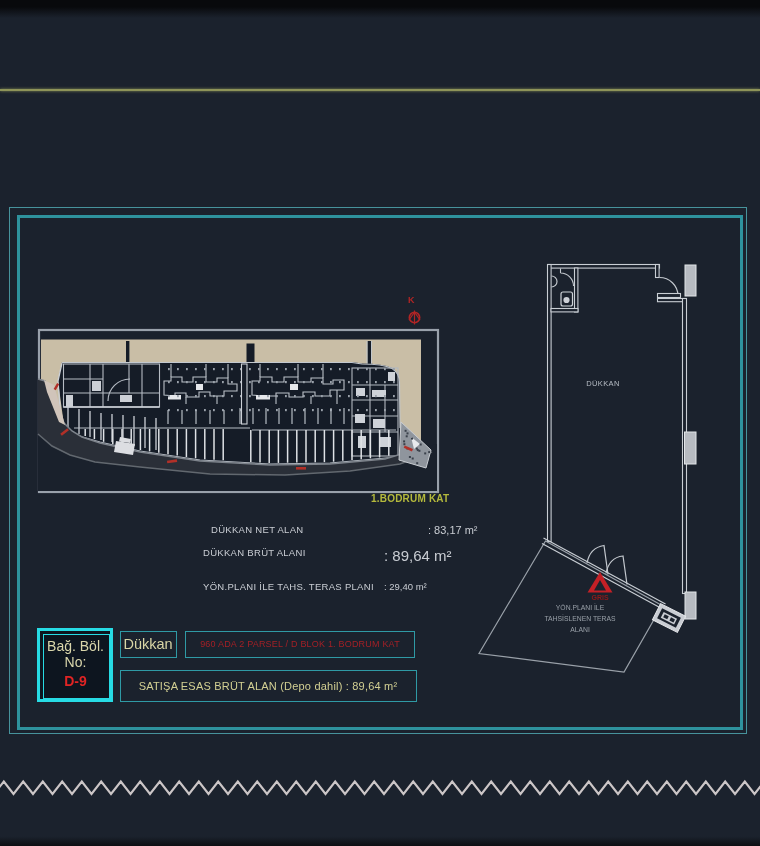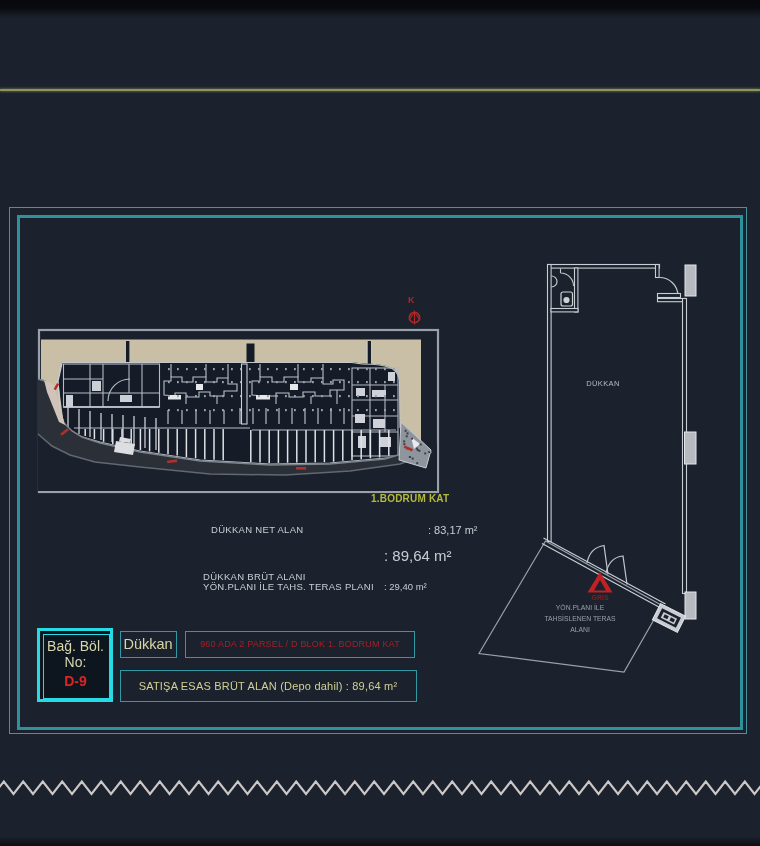--- a/index.html
+++ b/index.html
@@ -474,21 +474,21 @@
     </g>
 </svg>
 
 <div class="abs" style="left:553px;top:379px;width:100px;text-align:center;color:#b6bcc4;font-size:7.5px;letter-spacing:0.4px;">DÜKKAN</div>
 
 <div class="abs" style="left:530px;top:602px;width:100px;text-align:center;color:#99a0a8;font-size:6.8px;line-height:11px;">YÖN.PLANI İLE<br>TAHSİSLENEN TERAS<br>ALANI</div>
 
 <div class="abs" style="left:371px;top:493px;color:#b4b93c;font-size:10px;font-weight:bold;letter-spacing:0.2px;">1.BODRUM KAT</div>
 
 <div class="abs" style="left:203px;top:524px;color:#c9cdd3;font-size:9.5px;letter-spacing:0.3px;padding-left:8px;">DÜKKAN NET ALAN</div>
-<div class="abs" style="left:203px;top:546.5px;color:#c9cdd3;font-size:9.5px;letter-spacing:0.3px;margin-top:24px;">DÜKKAN BRÜT ALANI</div>
+<div class="abs" style="left:203px;top:546.5px;color:#c9cdd3;font-size:9.5px;letter-spacing:0.3px;">DÜKKAN BRÜT ALANI</div>
 <div class="abs" style="left:203px;top:580.5px;color:#c9cdd3;font-size:9.5px;letter-spacing:0.3px;">YÖN.PLANI İLE TAHS. TERAS PLANI</div>
 
 <div class="abs" style="left:384px;top:524px;color:#c9cdd3;font-size:11px;margin-left:44px;">: 83,17 m²</div>
 <div class="abs" style="left:384px;top:546.5px;color:#c9cdd3;font-size:15px;">: 89,64 m²</div>
 <div class="abs" style="left:384px;top:580.5px;color:#c9cdd3;font-size:9.5px;">: 29,40 m²</div>
 
 <div class="abs" style="left:37px;top:628px;width:70px;height:68px;border:3.5px solid #27dbe4;background:#0d151f;"></div>
 
 <div class="abs" style="left:42.5px;top:633.5px;width:65px;height:63px;border:1.3px solid #27dbe4;"></div>
 

